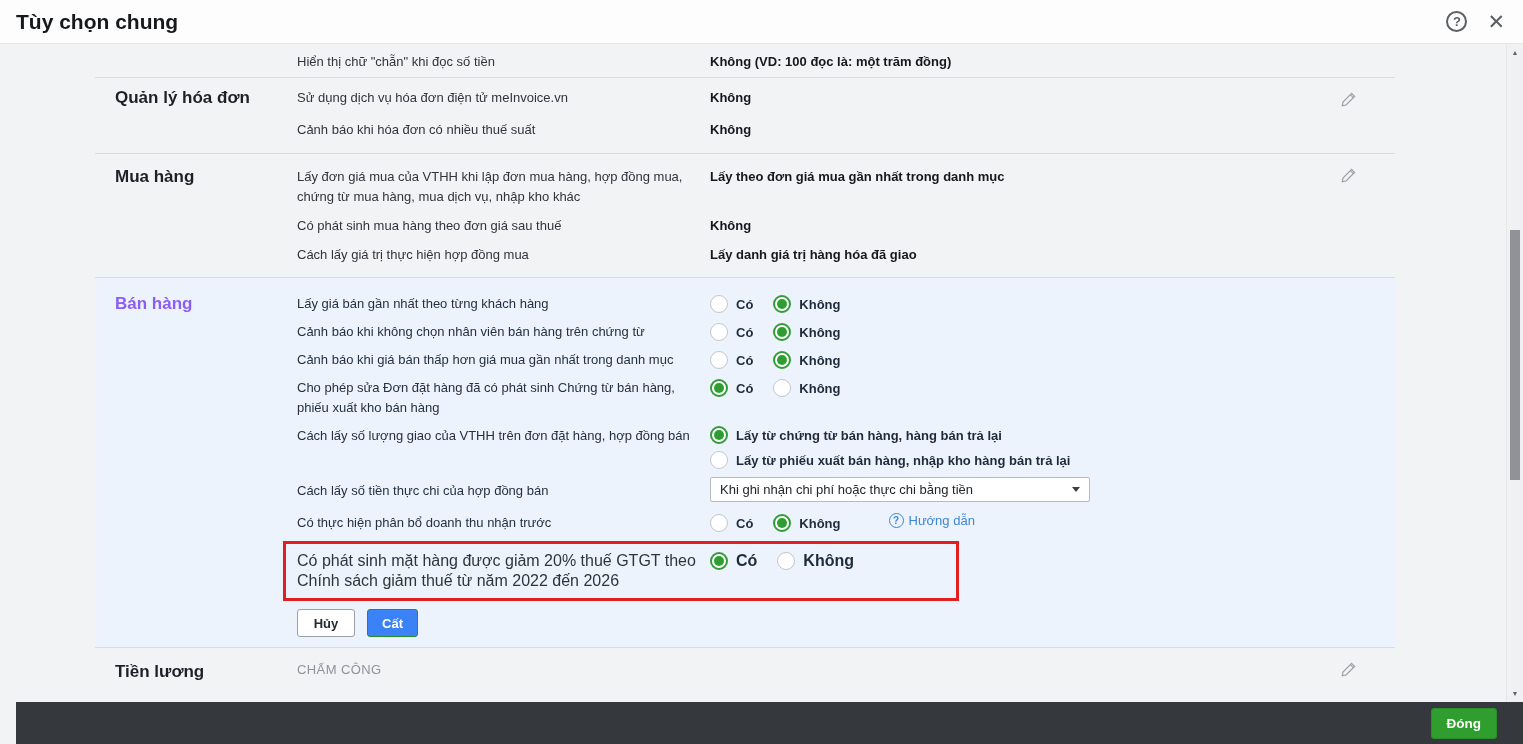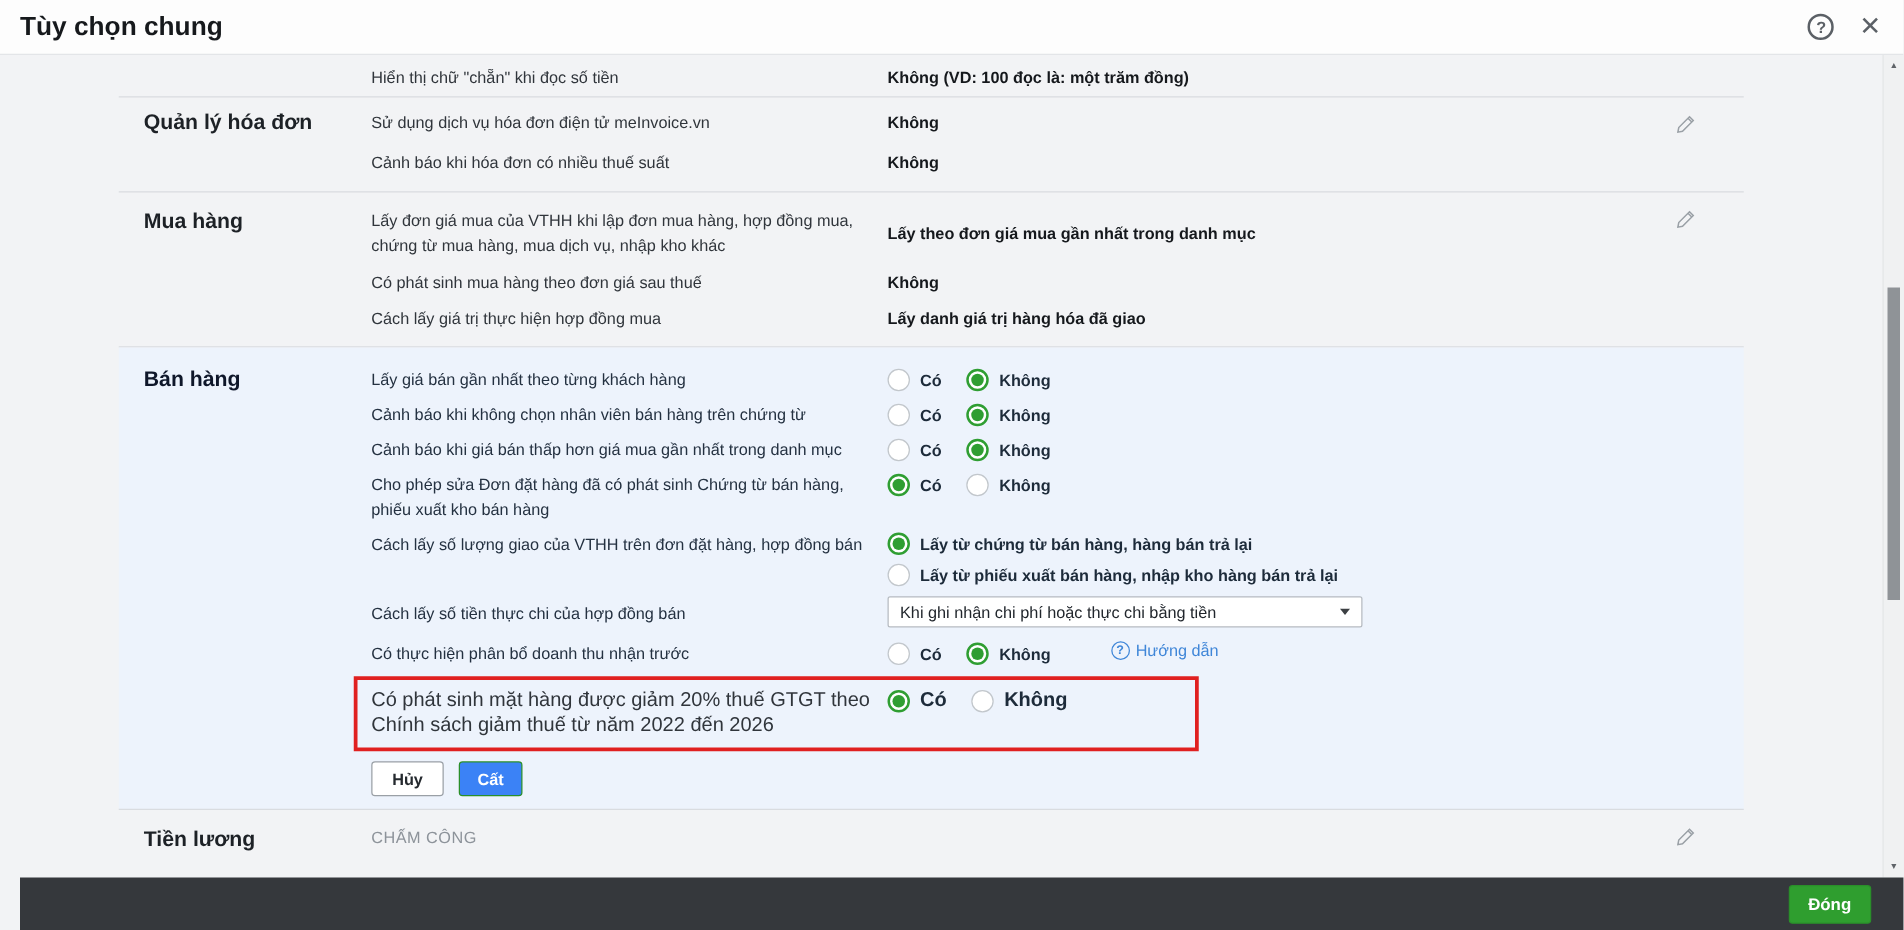--- a/index.html
+++ b/index.html
@@ -26,25 +26,25 @@
   .frow { display:flex; font-size:13px; }
   .flabel { width:413px; color:#30353b; line-height:20px; }
   .fvalue { font-weight:700; color:#15181c; line-height:20px; }
   .pencil { position:absolute; right:38px; top:13px; cursor:pointer; }
 
   .top-row { padding:8px 0 0 202px; height:34px; border-bottom:1px solid #d9dce0; display:flex; font-size:13px; }
 
   .sec-invoice { padding:10px 0 1px; }
   .sec-invoice .frow { margin-bottom:12px; }
   .sec-purchase { padding:13px 0 3px; }
-  .sec-purchase .frow { margin-bottom:9px;align-items:center; }
+  .sec-purchase .frow { margin-bottom:9px; }
 
   
   .sec-sales { background:#edf3fc; padding:16px 0 10px; }
-  .sec-sales .sec-title { color:#0f172a; }
+  .sec-sales .sec-title { color:#8b5cf6; }
   .srow { display:flex; margin-bottom:8px; align-items:flex-start; font-size:13px; }
   .srow .flabel { color:#243141; }
   .rgroup { display:flex; align-items:center; height:20px; }
   .rb { width:18px; height:18px; border-radius:50%; border:1px solid #c2c7cc; background:#fff;
         margin-right:8px; position:relative; flex:none; cursor:pointer; }
   .rb.on { border:2px solid #2f9e32; }
   .rb.on::after { content:''; position:absolute; inset:2px; background:#2f9e32; border-radius:50%; }
   .rlabel { font-weight:600; color:#1d2b3a; margin-right:20px; cursor:pointer; }
   .opt-col { display:flex; flex-direction:column; gap:7px; }
   .opt { display:flex; align-items:center; }

